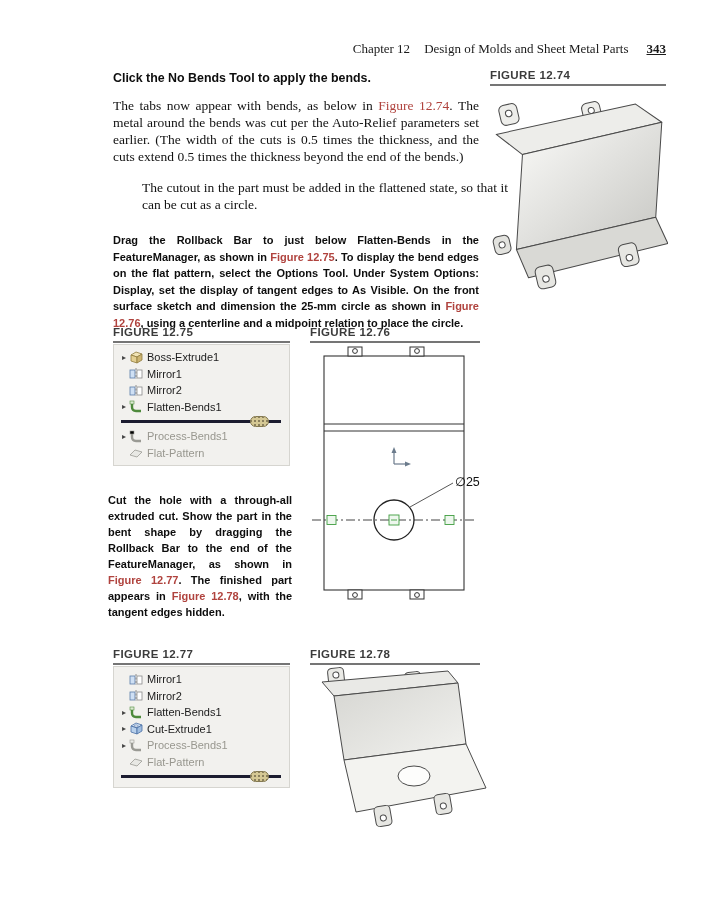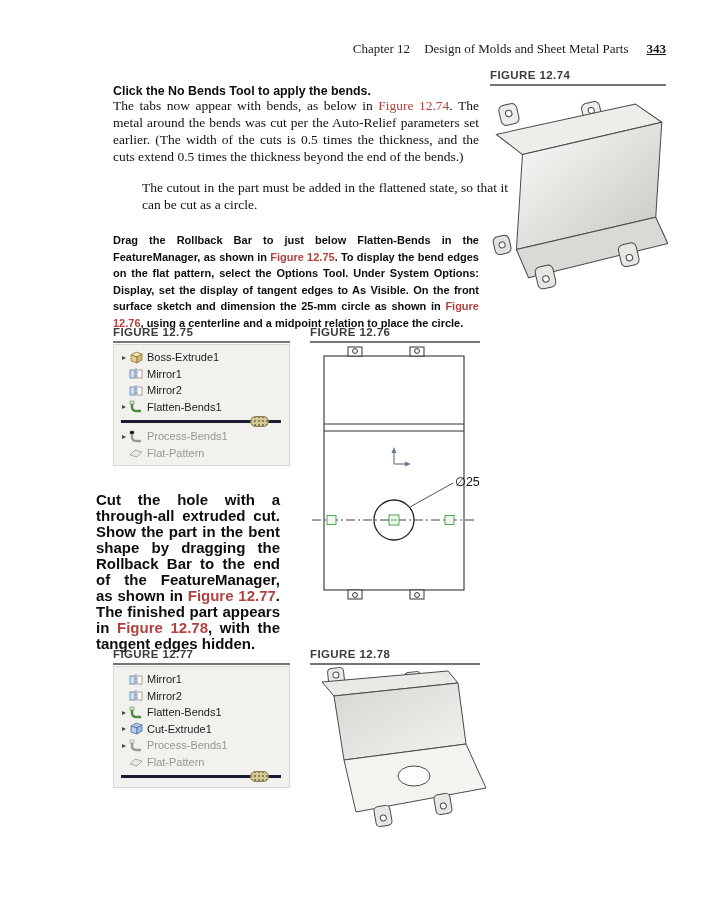--- a/index.html
+++ b/index.html
@@ -9,25 +9,25 @@
   .abs { position:absolute; }
 
   
   .header { top:41px; left:0; width:666px; text-align:right; font-size:13px; color:#1a1a1a; }
   .header .chap { margin-right:14px;margin-top:44px; }
   .header .pgnum { font-weight:bold; margin-left:18px;text-decoration:underline; }
 
   
   .bold-sans { font-family:"Liberation Sans", sans-serif; font-weight:bold; color:#0d0d0d; }
   .p-serif { font-size:13.5px; line-height:17px; text-align:justify; }
-  .p1 { top:84px;  left:113px; width:367px; font-size:12.4px; }
+  .p1 { top:71px;  left:113px; width:367px; font-size:12.4px; }
   .p2 { top:97px;  left:113px; width:366px; }
   .p3 { top:179px; left:113px; width:366px;margin-left:29px; }
   .p4 { top:232px; left:113px; width:366px; font-size:11px; line-height:16.6px; text-align:justify; }
-  .p5 { top:492px; left:96px; width:184px; font-size:15px; line-height:16px;  text-align:justify; }
+  .p5 { top:492px; left:108px; width:184px; font-size:11px; line-height:16px;  text-align:justify; }
   .figref { color:#b0433e; }
 
   
   .figlabel { font-family:"Liberation Sans", sans-serif; font-weight:bold; font-size:11.5px;
               letter-spacing:0.4px; color:#3b3b3b; border-bottom:2px solid #757575; padding-bottom:3px; }
 
   
   .tree { background:#f2f1ee; border:1px solid #d6d5d0; padding:4px 0 4px 5px; }
   .trow { display:flex; align-items:center; height:16.5px;
           font-family:"Liberation Sans", sans-serif; font-size:11px; color:#1c1c1c; white-space:nowrap; }

